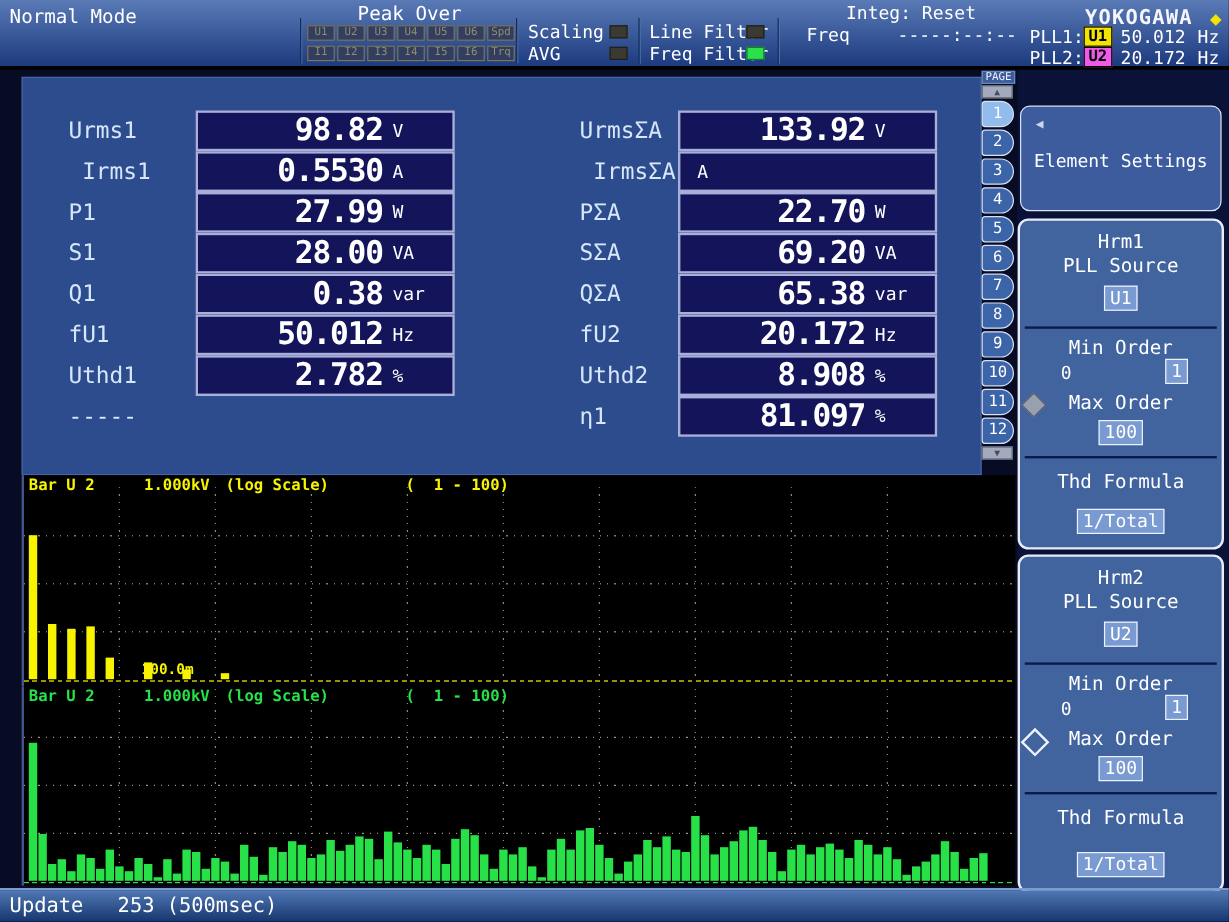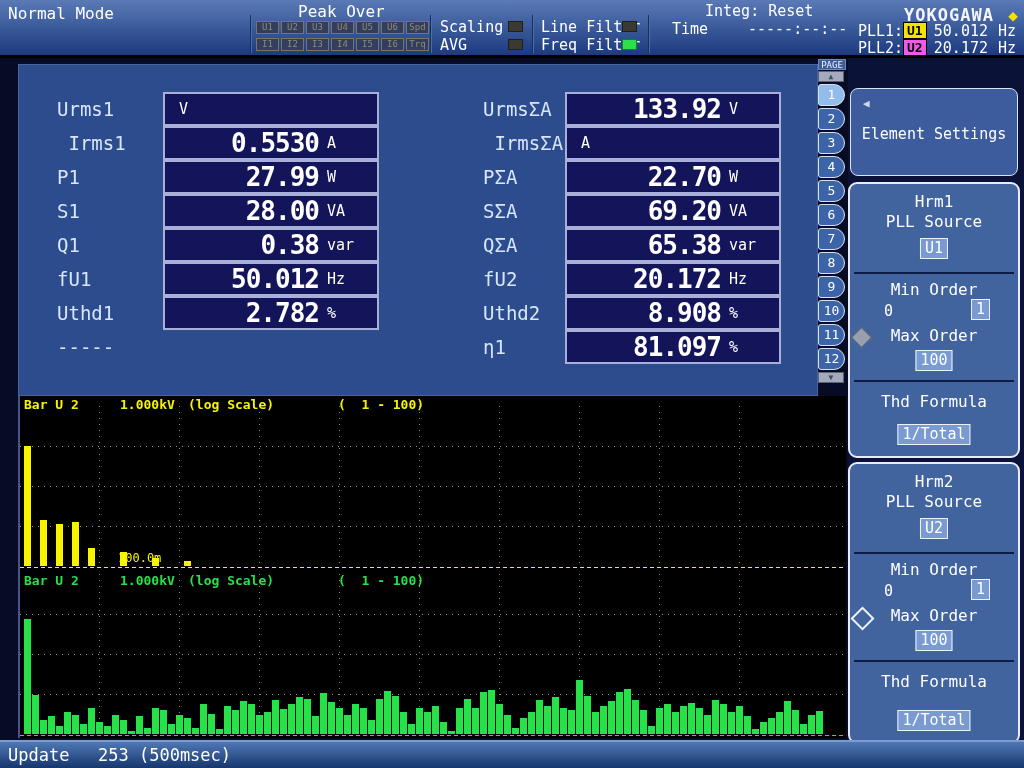--- a/index.html
+++ b/index.html
@@ -71,21 +71,21 @@
   
   .chart{position:absolute;left:18px;width:828px;background:#000;border-left:2px solid #44548c;box-sizing:border-box}
   .chhdr{position:absolute;top:1px;font-size:13px;font-weight:bold;white-space:pre}
   .gridh{position:absolute;left:0;width:824px;height:1px;
     background-image:repeating-linear-gradient(90deg,#9a9a86 0 1px,transparent 1px 6px)}
   .gridv{position:absolute;width:1px;
     background-image:repeating-linear-gradient(180deg,#8a8a7a 0 1px,transparent 1px 6px)}
   .bar{position:absolute;width:7px}
   .baseline{position:absolute;left:0;width:824px;height:1px;
     background-image:repeating-linear-gradient(90deg,currentColor 0 4px,transparent 4px 7px)}
-  .blabel{position:absolute;font-size:12px;font-weight:normal;white-space:pre}
+  .blabel{position:absolute;font-size:12px;font-weight:bold;white-space:pre}
 
   
   .ftr{position:absolute;left:0;top:740px;width:1024px;height:28px;
     background:linear-gradient(#5078b4,#16366e);border-top:2px solid #7a9cd0;box-sizing:border-box;z-index:6}
   .ftx{position:absolute;top:3px;font-size:17px;white-space:pre}
 </style>
 </head>
 <body>
 
 <div class="screen">
@@ -122,21 +122,21 @@
     <div class="led" style="left:508px;top:21px"></div>
     <span class="hsm" style="left:440px;top:36px">AVG</span>
     <div class="led" style="left:508px;top:39px"></div>
 
     <span class="hsm" style="left:541px;top:18px">Line Filter</span>
     <div class="led" style="left:622px;top:21px"></div>
     <span class="hsm" style="left:541px;top:36px">Freq Filter</span>
     <div class="led on" style="left:622px;top:39px"></div>
 
     <span class="hsm" style="left:705px;top:2px">Integ: Reset</span>
-    <span class="hsm" style="left:672px;top:20px">Time</span>
+    <span class="hsm" style="left:672px;top:20px">Freq</span>
     <span class="hsm" style="left:748px;top:20px">-----:--:--</span>
 
     <span class="brand">YOKOGAWA</span>
     <span class="bdiamond">◆</span>
 
     <span class="pllrow" style="top:22px">PLL1:</span>
     <span class="pllsrc" style="left: 903px; top: 22px; background: rgb(242, 228, 0);">U1</span>
     <span class="pllval" style="left:912px;top:22px">50.012</span>
     <span class="pllunit" style="left:998px;top:22px">Hz</span>
 
@@ -144,20 +144,21 @@
     <span class="pllsrc" style="left: 903px; top: 39px; background: rgb(240, 90, 232);">U2</span>
     <span class="pllval" style="left:912px;top:39px">20.172</span>
     <span class="pllunit" style="left:998px;top:39px">Hz</span>
   </div>
 
   <div class="mpanel">
     <div class="mcol left" id="mcol-left">
         <div class="mrow">
           <span class="mlabel">Urms1</span>
           <div class="mbox">
+            <span class="mval">98.82</span>
             <span class="munit">V</span>
           </div>
         </div>
         <div class="mrow">
           <span class="mlabel"> Irms1</span>
           <div class="mbox">
             <span class="mval">0.5530</span>
             <span class="munit">A</span>
           </div>
         </div>

